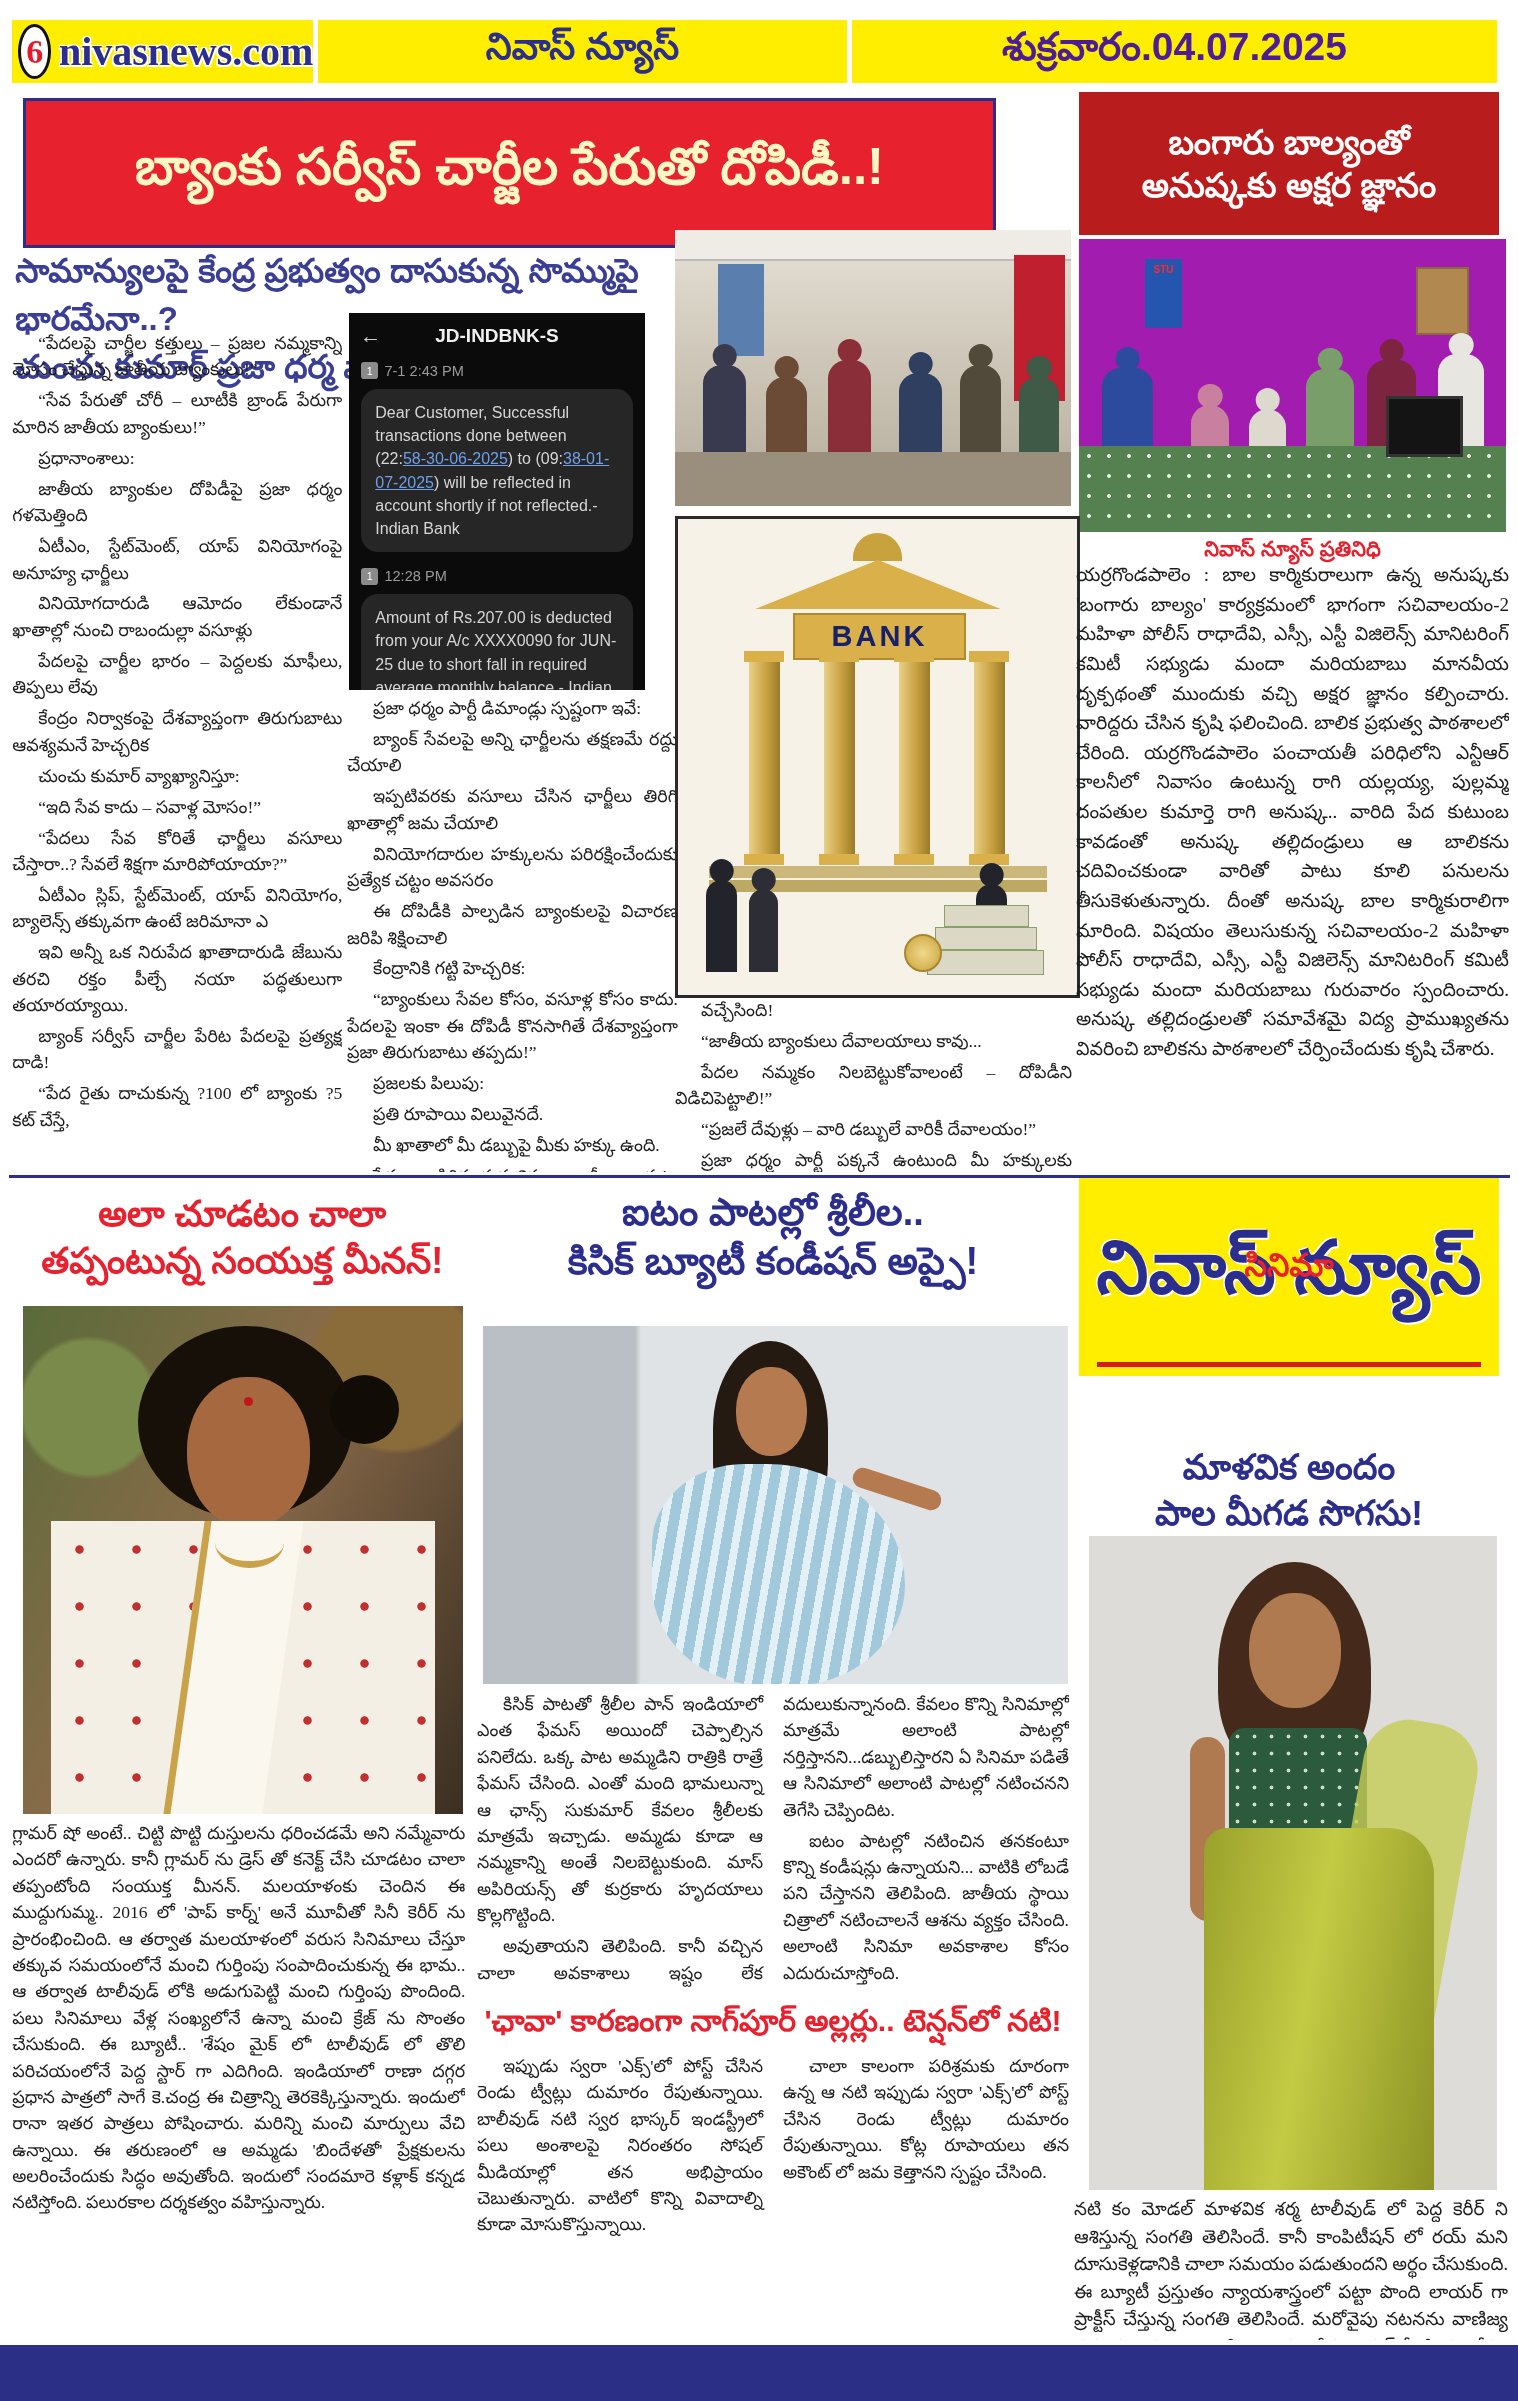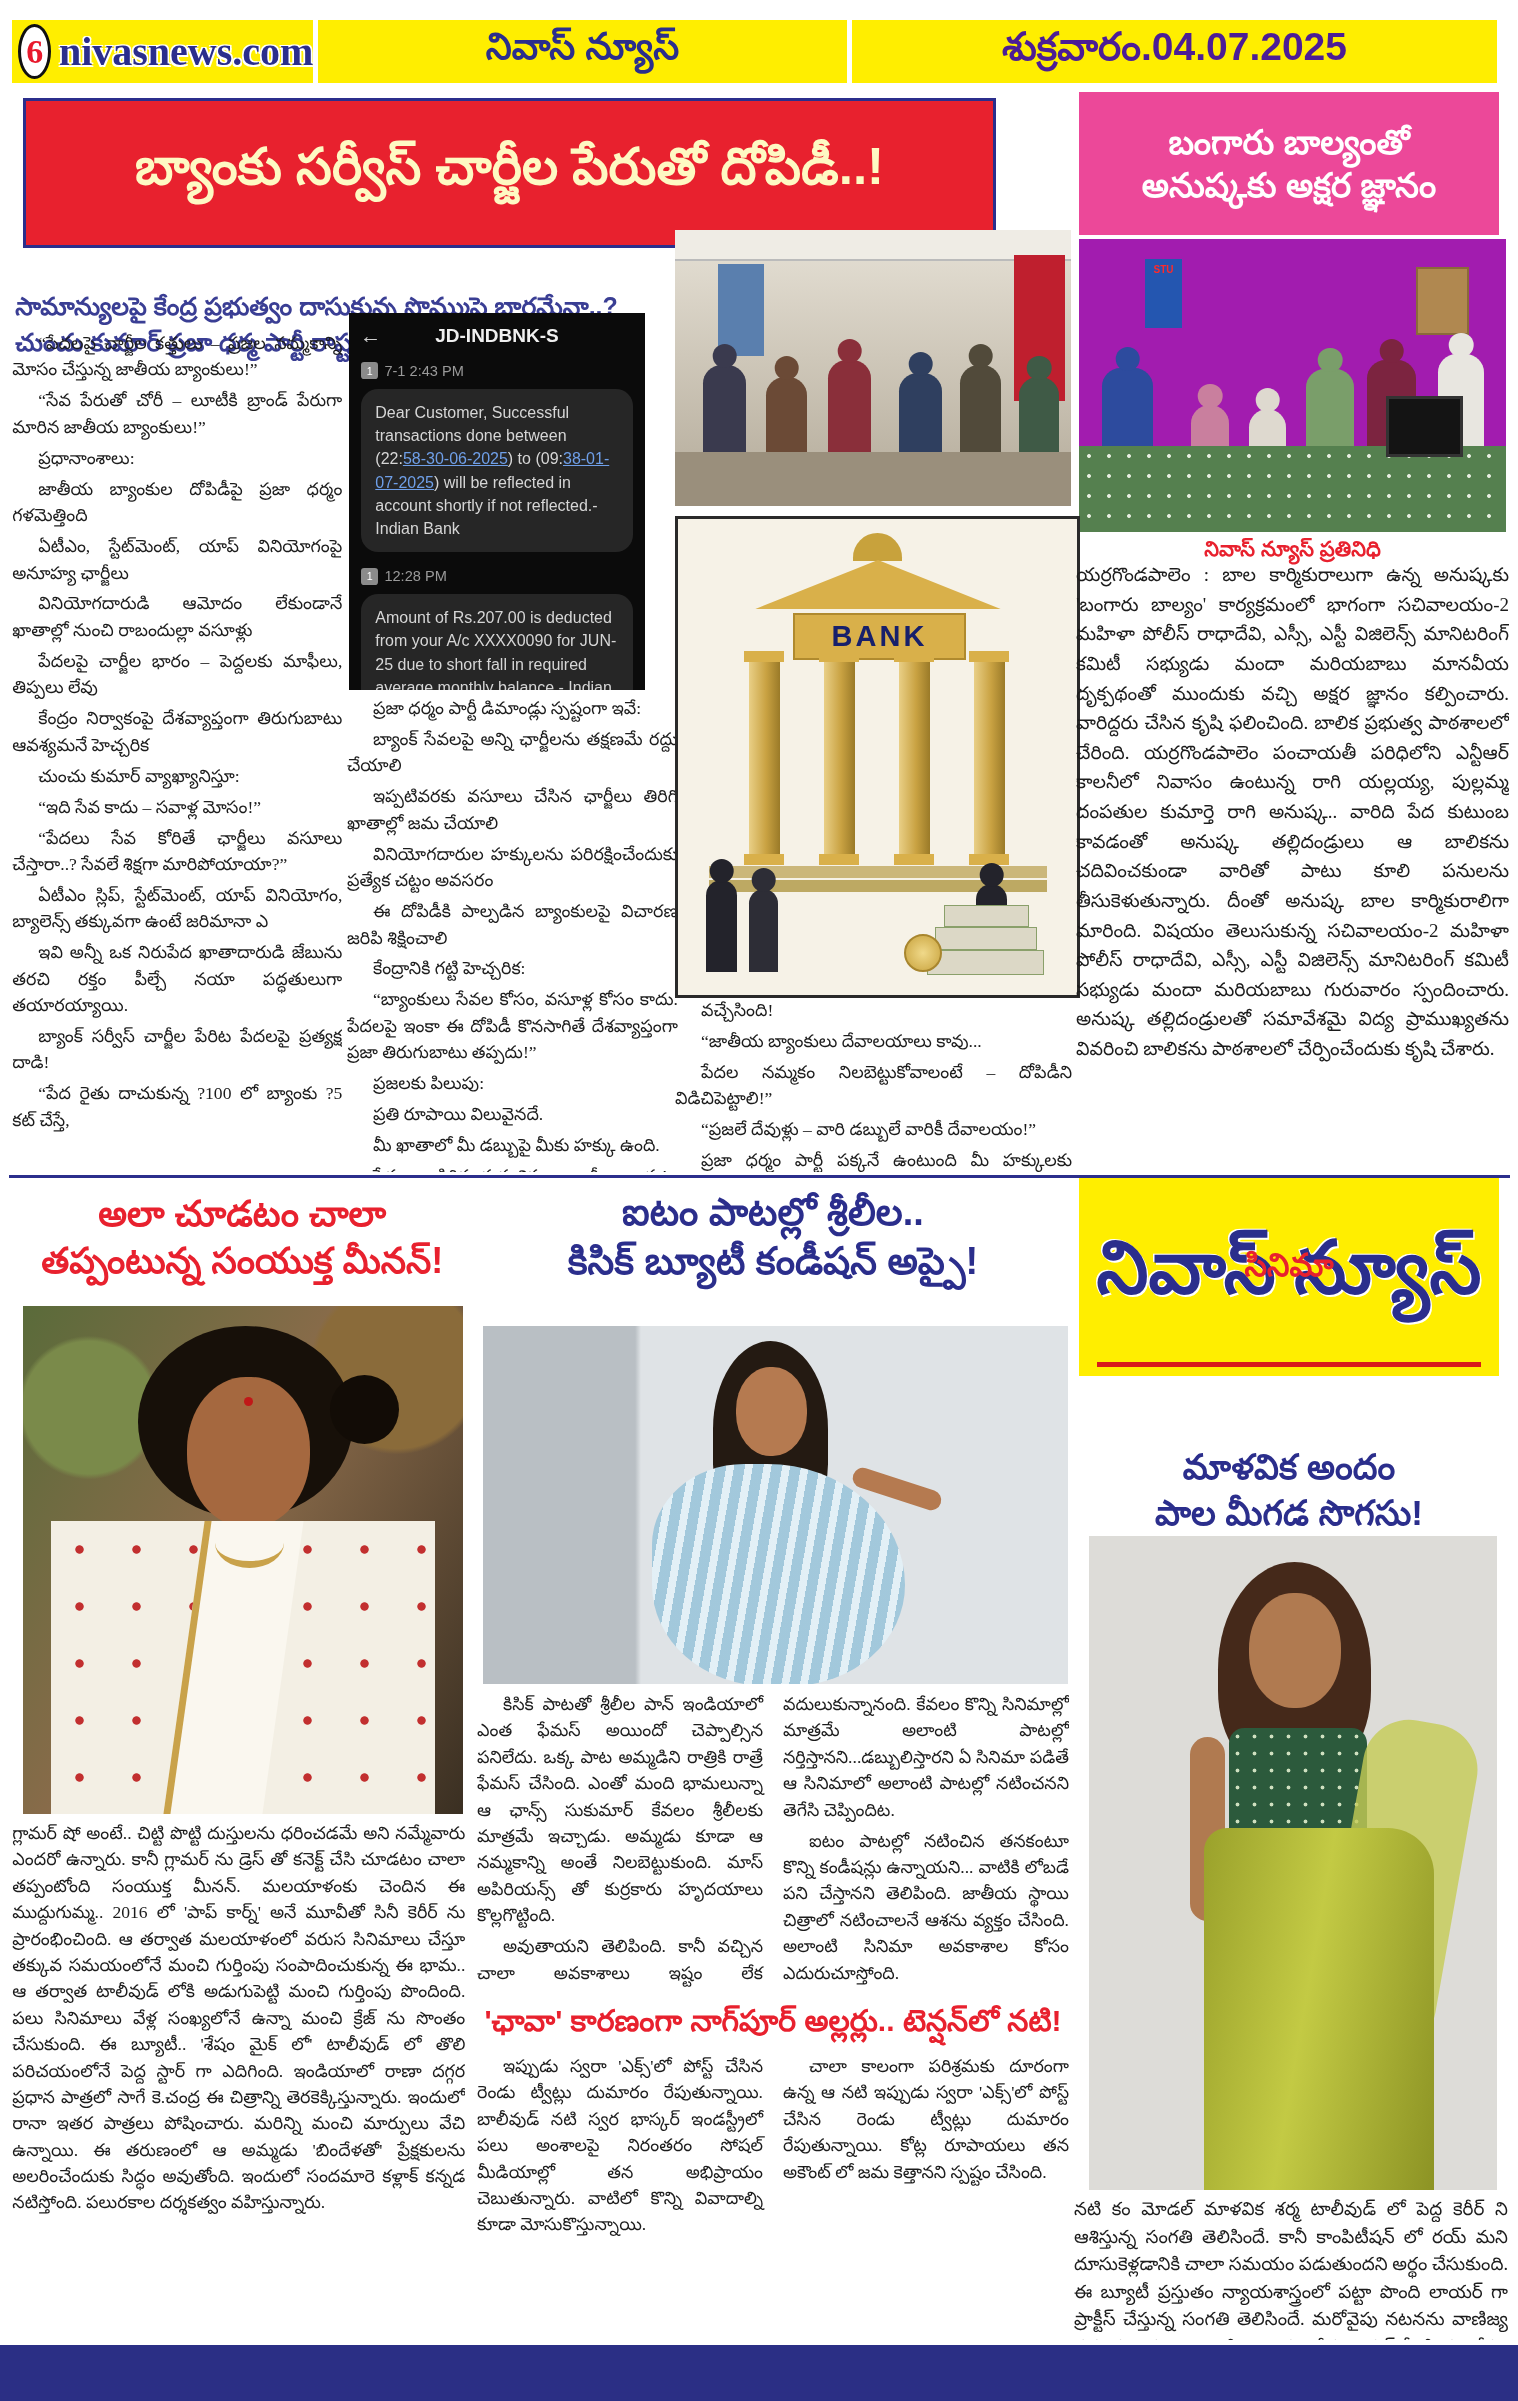--- a/index.html
+++ b/index.html
@@ -19,26 +19,26 @@
   .site-name{color:#2b2e8c;font-weight:bold;font-size:40px;font-family:"Liberation Serif",serif;
         text-shadow:1.5px 1.5px 0 #fff,-1.5px -1.5px 0 #fff,1.5px -1.5px 0 #fff,-1.5px 1.5px 0 #fff;}
   .masthead-te{color:#2b2e8c;font-weight:bold;font-size:37px;font-family:"Liberation Sans",sans-serif;}
   .edition-date{color:#4c1d95;font-weight:bold;font-size:39px;font-family:"Liberation Sans",sans-serif;}
 
   
   .main-headline-box{left:23px;top:98px;width:967px;height:144px;background:#e8212e;
         border:3.8px solid #2b2e8c;display:flex;align-items:center;justify-content:center;}
   .main-headline{color:#fef9c3;font-weight:bold;font-size:51px;text-align:center;
         font-family:"Liberation Sans",sans-serif;}
-  .right-headline-box{left:1079px;top:92px;width:420px;height:143px;background:#ec4899;
+  .right-headline-box{left:1079px;top:92px;width:420px;height:143px;background:#b91c1c;
         display:flex;flex-direction:column;align-items:center;justify-content:center;line-height:1.25;}
   .right-headline-box div{color:#ffffff;font-weight:bold;font-size:34px;font-family:"Liberation Sans",sans-serif;}
 
-  .subheads{left:15.3px;top:247px;width:660px;color:#3a3e94;font-weight:bold;font-size:25px;
-        line-height:1.45;font-family:"Liberation Sans",sans-serif;margin-top:41px;}
+  .subheads{left:15.3px;top:247px;width:660px;color:#3a3e94;font-weight:bold;font-size:33px;
+        line-height:1.45;font-family:"Liberation Sans",sans-serif;}
 
   
   .dateline{color:#e8212e;font-weight:bold;font-size:20px;text-align:center;margin:0 0 7.7px 0;
         font-family:"Liberation Sans",sans-serif;}
   .newscol{font-size:17.6px;line-height:1.5;text-align:justify;overflow:hidden;}
   .newscol p{margin:0 0 4.6px 0;text-indent:26px;}
   .col1{left:12.3px;top:330px;width:330px;height:841px;}
   .col2{left:347px;top:695px;width:331px;height:477px;}
   .col3{left:675px;top:997px;width:397px;height:175px;}
   .col4{left:1076px;top:560px;width:433px;height:612px;font-size:19px;line-height:1.56;}

